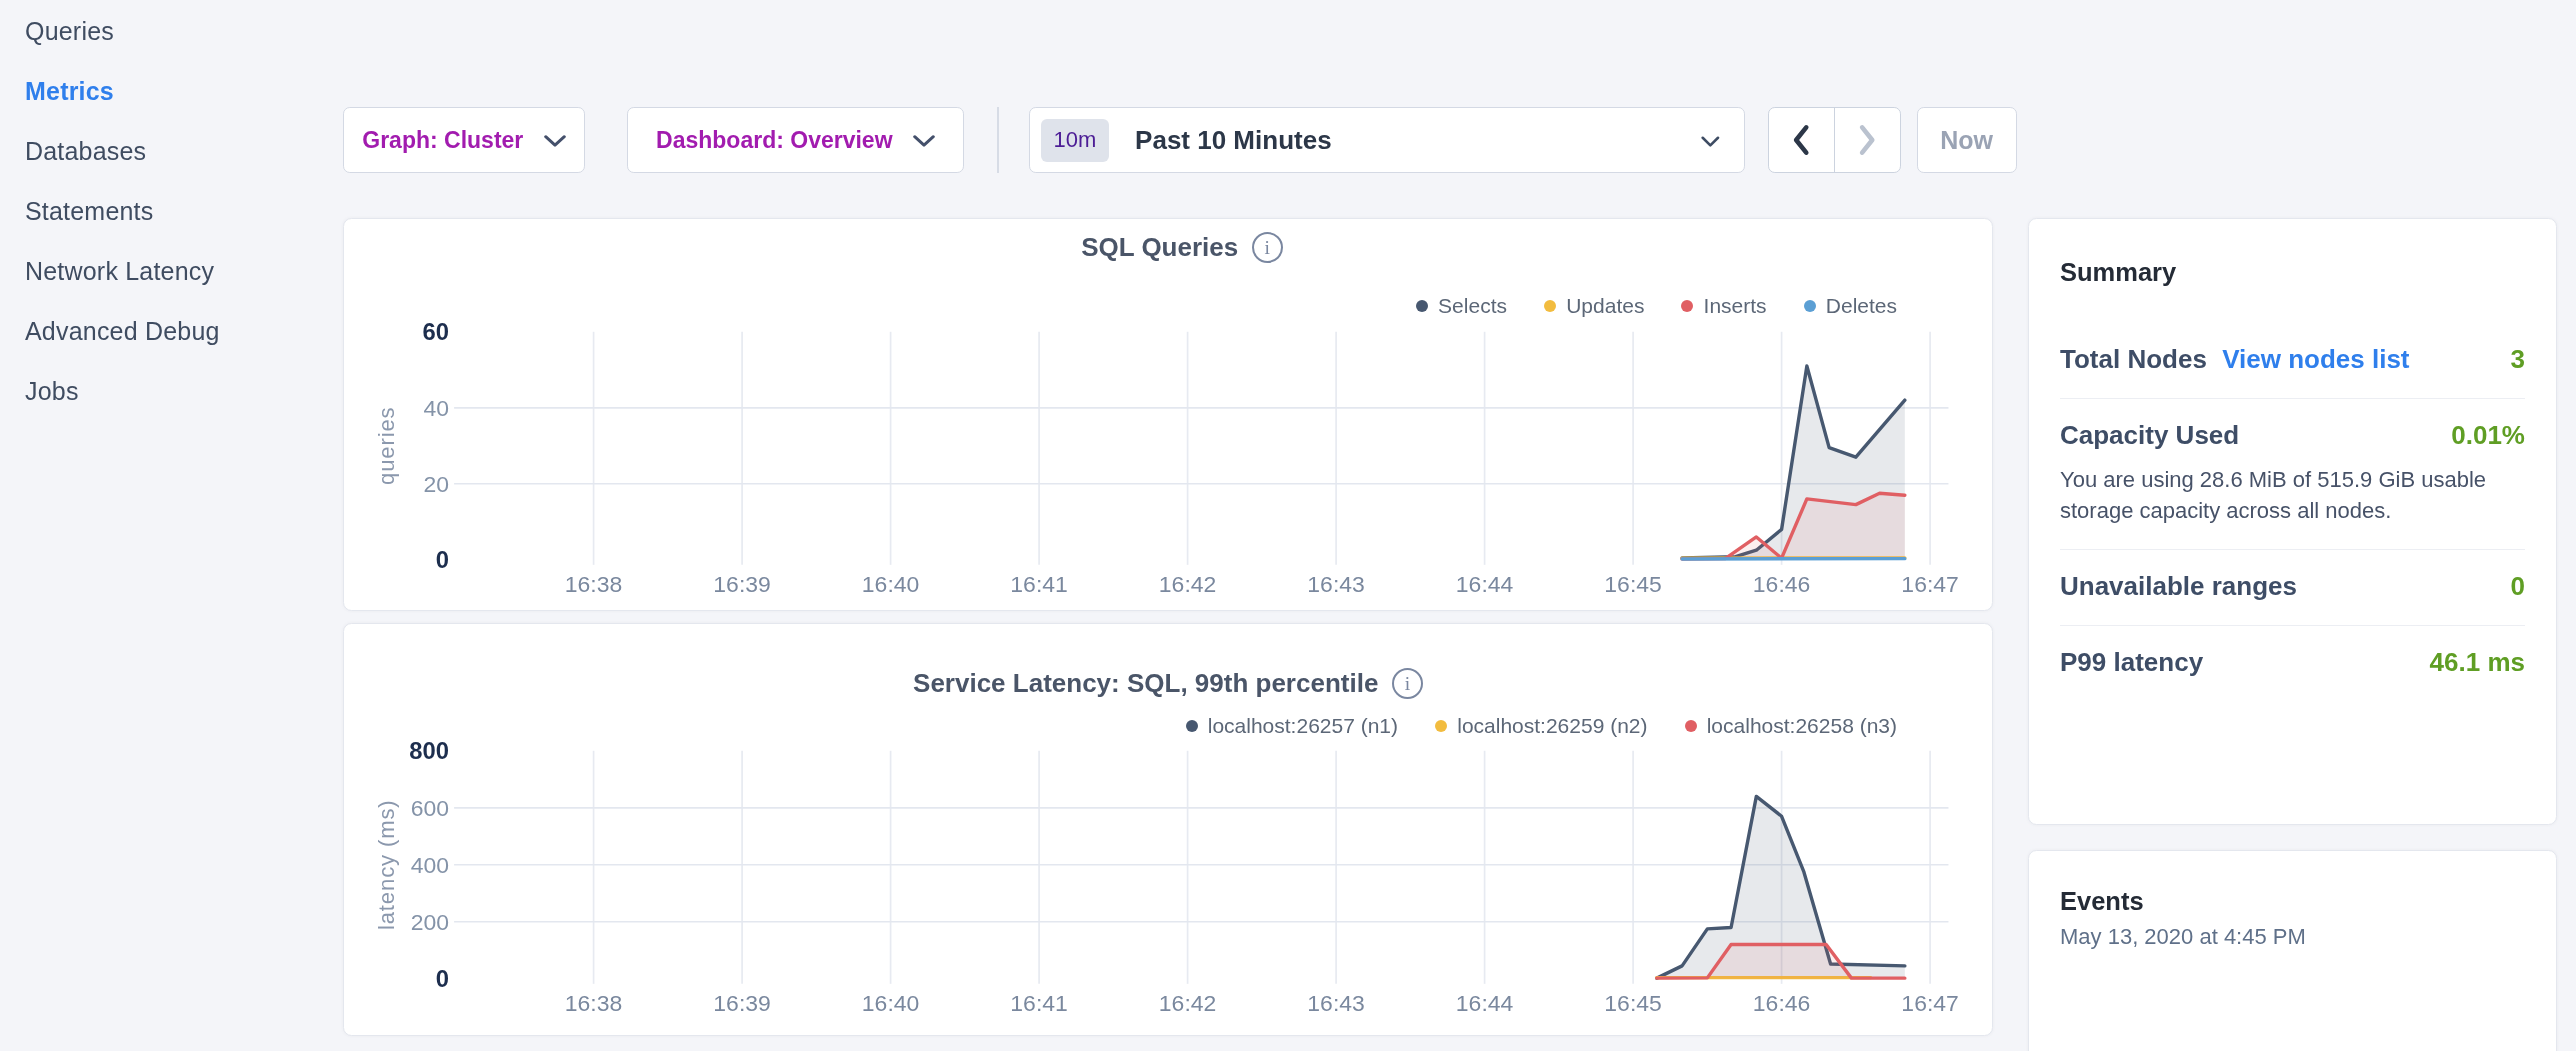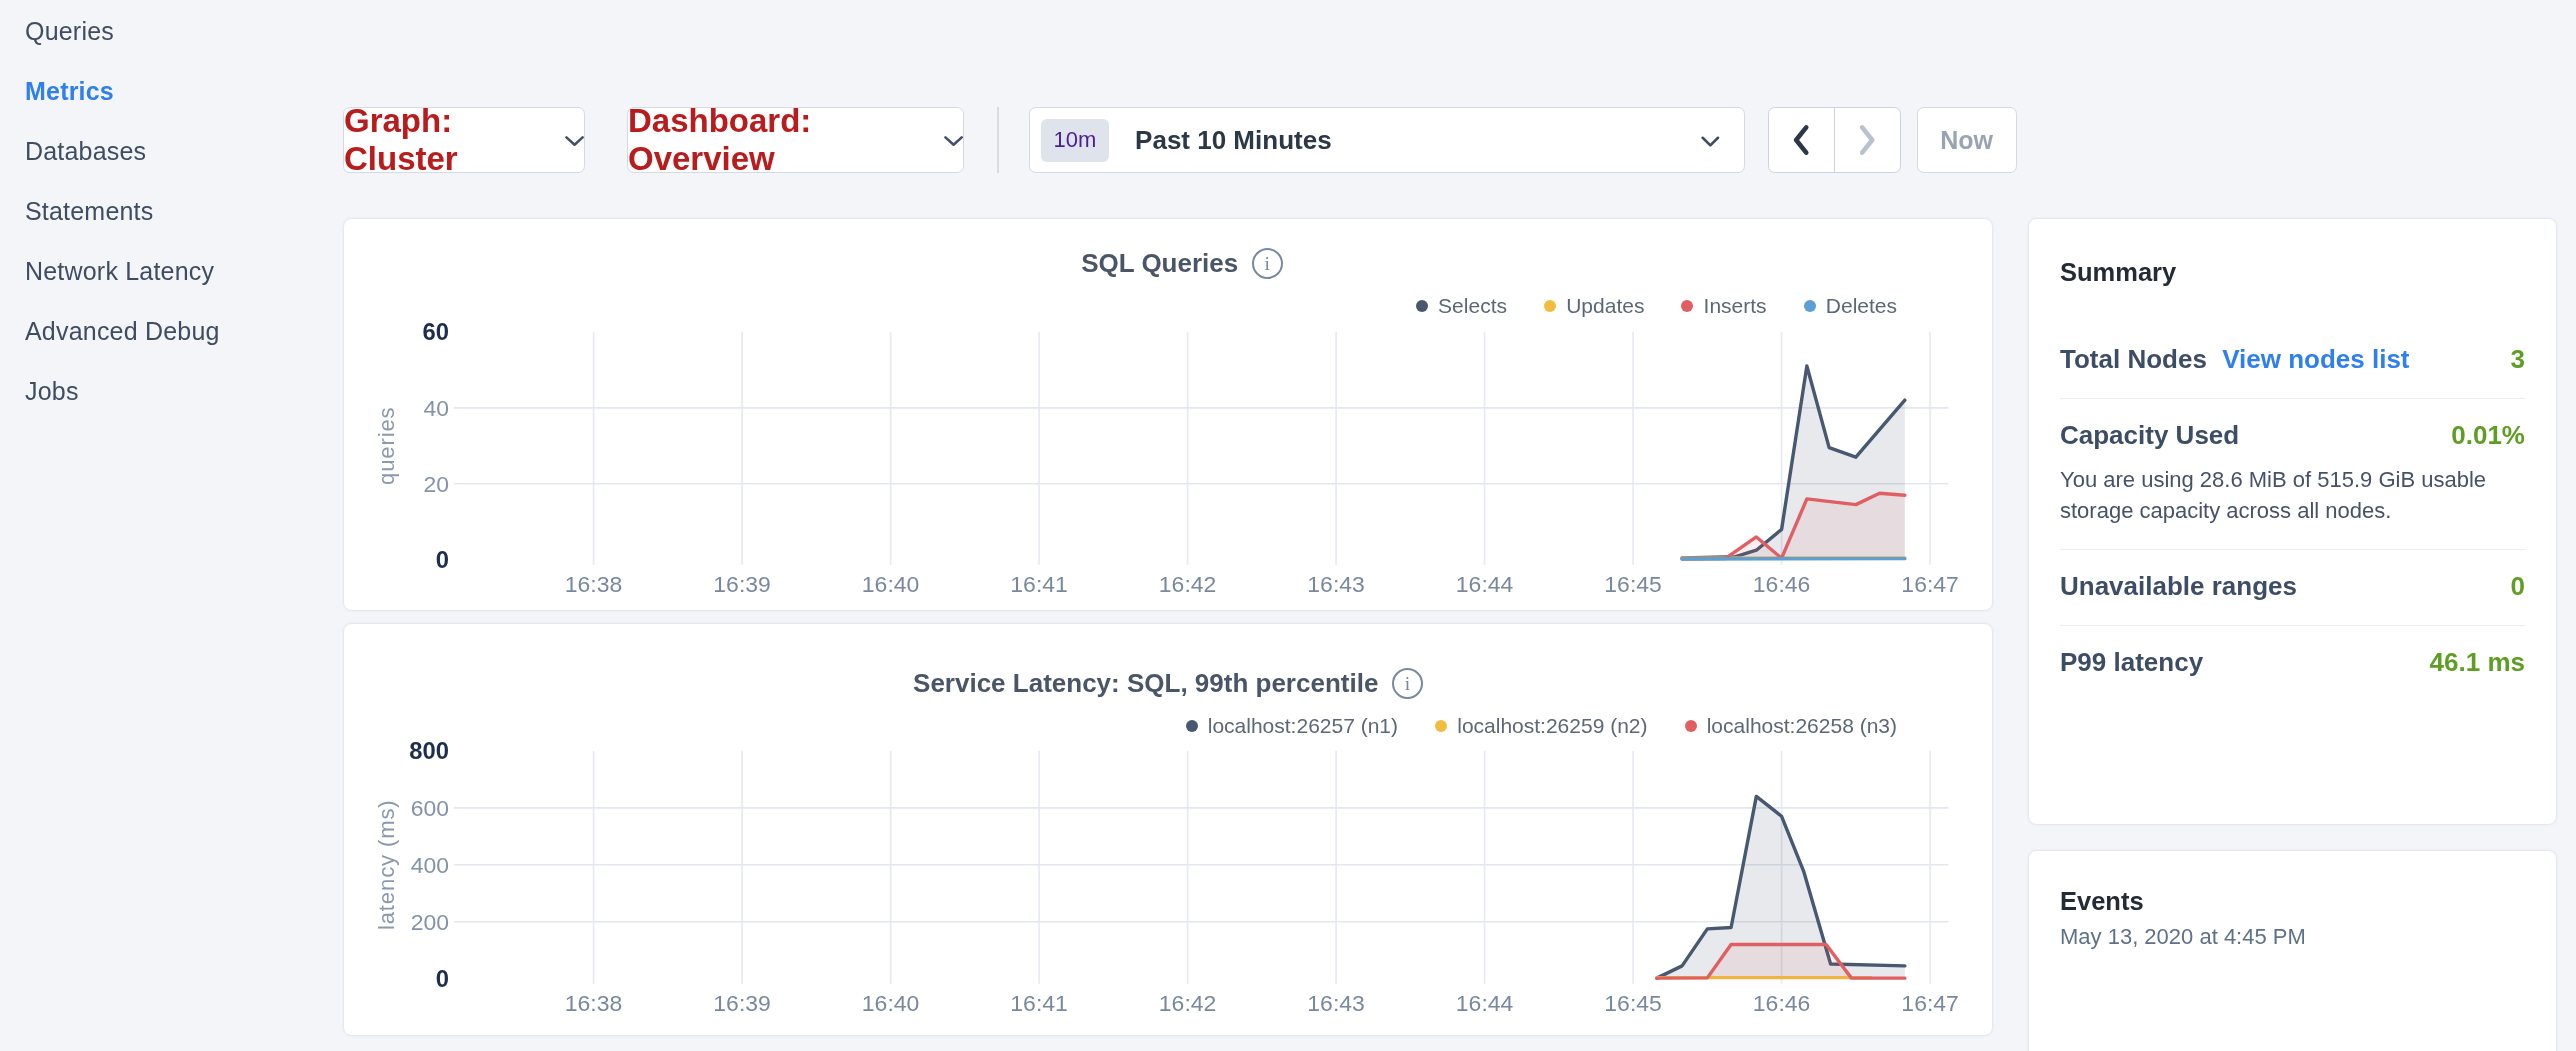--- a/index.html
+++ b/index.html
@@ -20,21 +20,21 @@
   .nav-item.active { color:#2f7fec; font-weight:700; }
 
   
   .main { position:absolute; left:343px; top:0; width:1650px; height:100%; }
   .page-title { position:absolute; top:18.7px; left:1.7px; font-size:40px; font-weight:600; color:#1c2126; letter-spacing:0.2px; }
 
   .controls { position:absolute; top:107px; left:0; height:66px; display:flex; align-items:stretch; }
   .btn {
     background:#fff; border:1.3px solid #d4d9e4; border-radius:6.8px;
     display:flex; align-items:center; justify-content:center;
-    font-size:33px; font-weight:700; color:#b91c1c; cursor:pointer;
+    font-size:23px; font-weight:700; color:#a21caf; cursor:pointer;
   }
   .graph-btn { width:242px; }
   .dash-btn  { width:337px; margin-left:42px; }
   .btn .chev { margin-left:20.4px; margin-top:3.4px; }
   .vdivider { width:1.7px; background:#d7dce6; margin-left:33px; }
   .time-box {
     width:716px; margin-left:30px; display:flex; align-items:center;
     background:#fff; border:1.3px solid #d4d9e4; border-radius:6.8px;
     padding:0 24px 0 11px; cursor:pointer;
   }
@@ -49,21 +49,21 @@
   .now-btn { margin-left:16px; width:100px; color:#9aa3b4; font-size:25px; }
 
   
   .chart-card {
     position:absolute; left:0; width:1650px; background:#fff;
     border:0.9px solid #e4e7ee; border-radius:8.5px; box-shadow:0 0 3.4px rgba(60,70,90,.06);
   }
   #chart-card-0 { top:218px; height:393px; }
   #chart-card-1 { top:623px; height:413px; }
   .chart-title-row { position:absolute; left:0; right:0; display:flex; justify-content:center; align-items:center; gap:13.6px; }
-  #chart-card-0 .chart-title-row { top:29px;margin-left:28px; }
+  #chart-card-0 .chart-title-row { top:13px;margin-left:28px; }
   #chart-card-1 .chart-title-row { top:44px; }
   .chart-title { font-size:26px; font-weight:700; color:#4a5568; }
   .info-icon {
     width:31px; height:31px; border:2.1px solid #7a87a0; border-radius:50%;
     color:#7a87a0; font-size:19.6px; font-weight:500; display:flex; align-items:center; justify-content:center;
     font-family:"Liberation Serif", serif; cursor:default;
   }
   .legend { position:absolute; right:95px; display:flex; gap:37px; }
   #chart-card-0 .legend { top:75px; }
   #chart-card-1 .legend { top:90px; }

